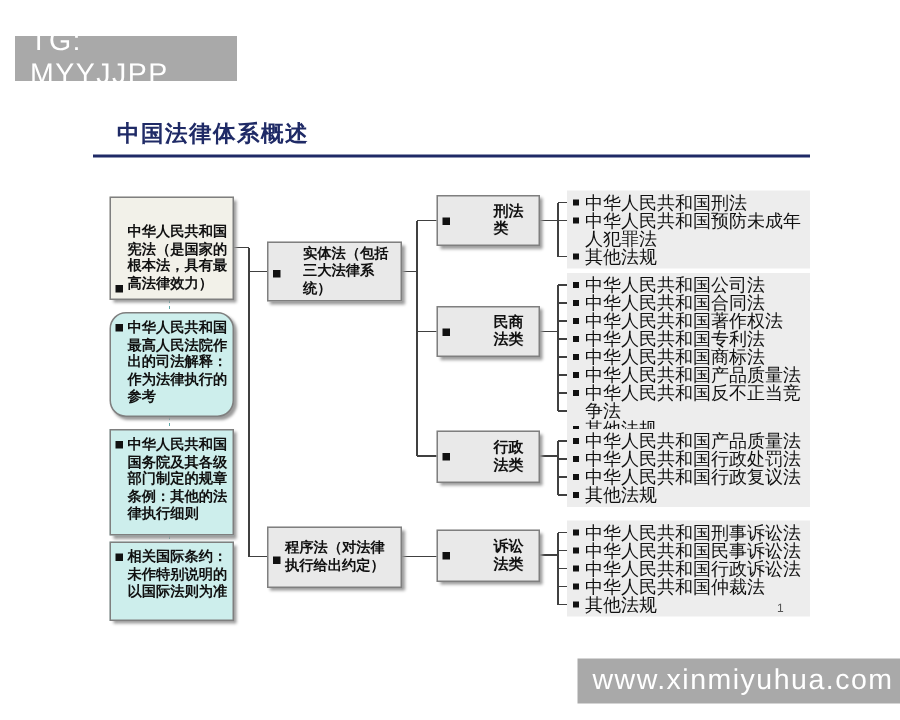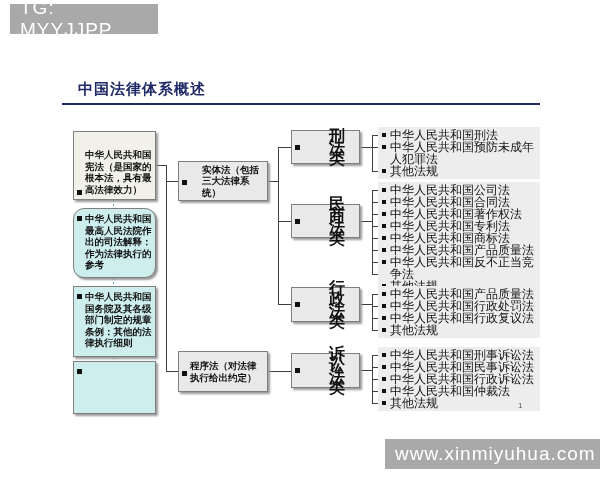--- a/index.html
+++ b/index.html
@@ -7,41 +7,41 @@
     width:600px;height:480px;position:relative;overflow:hidden;
     background:#ffffff;
     font-family:"Liberation Sans","DejaVu Sans",sans-serif;
   }
   .abs{position:absolute;}
   
   .badge{
     background:#a9a9a9;color:#ffffff;font-size:19px;letter-spacing:1px;
     display:flex;align-items:center;padding:0 10px;height:30px;
   }
-  #tg-badge{left:10px;top:4px;width:128px;}
+  #tg-badge{left:10px;top:24px;width:128px;}
   #watermark{left:385px;top:439px;width:205px;justify-content:flex-start;}
   
   #slide-title{
     left:78px;top:80px;font-size:15px;font-weight:bold;color:#1f2a66;
     letter-spacing:1px;
   }
   #title-rule{left:62px;top:103px;width:478px;height:2px;background:#1f2a66;}
   
   .node{
     border:1px solid #7f7f7f;box-shadow:2px 2px 2px #9a9a9a;
     display:flex;align-items:flex-start;gap:3px;padding:4px 3px;
     box-sizing:border-box;font-weight:bold;color:#111;line-height:11.5px;
     font-size:9.5px;
   }
   .node .sq{width:5px;height:5px;background:#111;flex:0 0 auto;margin-top:3px;}
   .src{left:73px;width:83px;background:#cdeeec;}
   .src-const{background:#f2f1e9;}
   .mid{left:178px;width:90px;background:#e9e9e9;align-items:center;}
   .mid span.txt{display:block;}
-  .cat{left:291px;width:69px;background:#e9e9e9;align-items:center;font-size:16px;gap:29px;}
+  .cat{left:291px;width:69px;background:#e9e9e9;align-items:center;font-size:10px;gap:29px;}
   .cat .sq{margin-top:0;}
   .cat{display:flex;align-items:center;}
   
   .law-strip{
     left:378px;width:162px;background:#ededed;box-sizing:border-box;
     padding:2px 2px 2px 4px;
   }
   .law-item{display:flex;gap:4px;line-height:12px;font-size:12px;color:#111;}
   .law-item .sq{width:4px;height:4px;background:#111;flex:0 0 auto;margin-top:4px;}
   
@@ -118,20 +118,21 @@
 <div class="abs node src" style="top:208px;min-height:70px;border-radius:11px;">
   <span class="sq"></span>
   <span>中华人民共和国最高人民法院作出的司法解释：作为法律执行的参考</span>
 </div>
 <div class="abs node src" style="top:286px;min-height:71px;">
   <span class="sq"></span>
   <span>中华人民共和国国务院及其各级部门制定的规章条例：其他的法律执行细则</span>
 </div>
 <div class="abs node src" style="top:361px;min-height:53px;">
   <span class="sq"></span>
+  <span>相关国际条约：未作特别说明的以国际法则为准</span>
 </div>
 
 <div class="abs node mid" style="top:161px;height:40px;gap:15px;">
   <span class="sq"></span>
   <span class="txt">实体法（包括三大法律系统）</span>
 </div>
 <div class="abs node mid" style="top:351px;height:41px;">
   <span class="sq"></span>
   <span class="txt">程序法（对法律执行给出约定）</span>
 </div>

